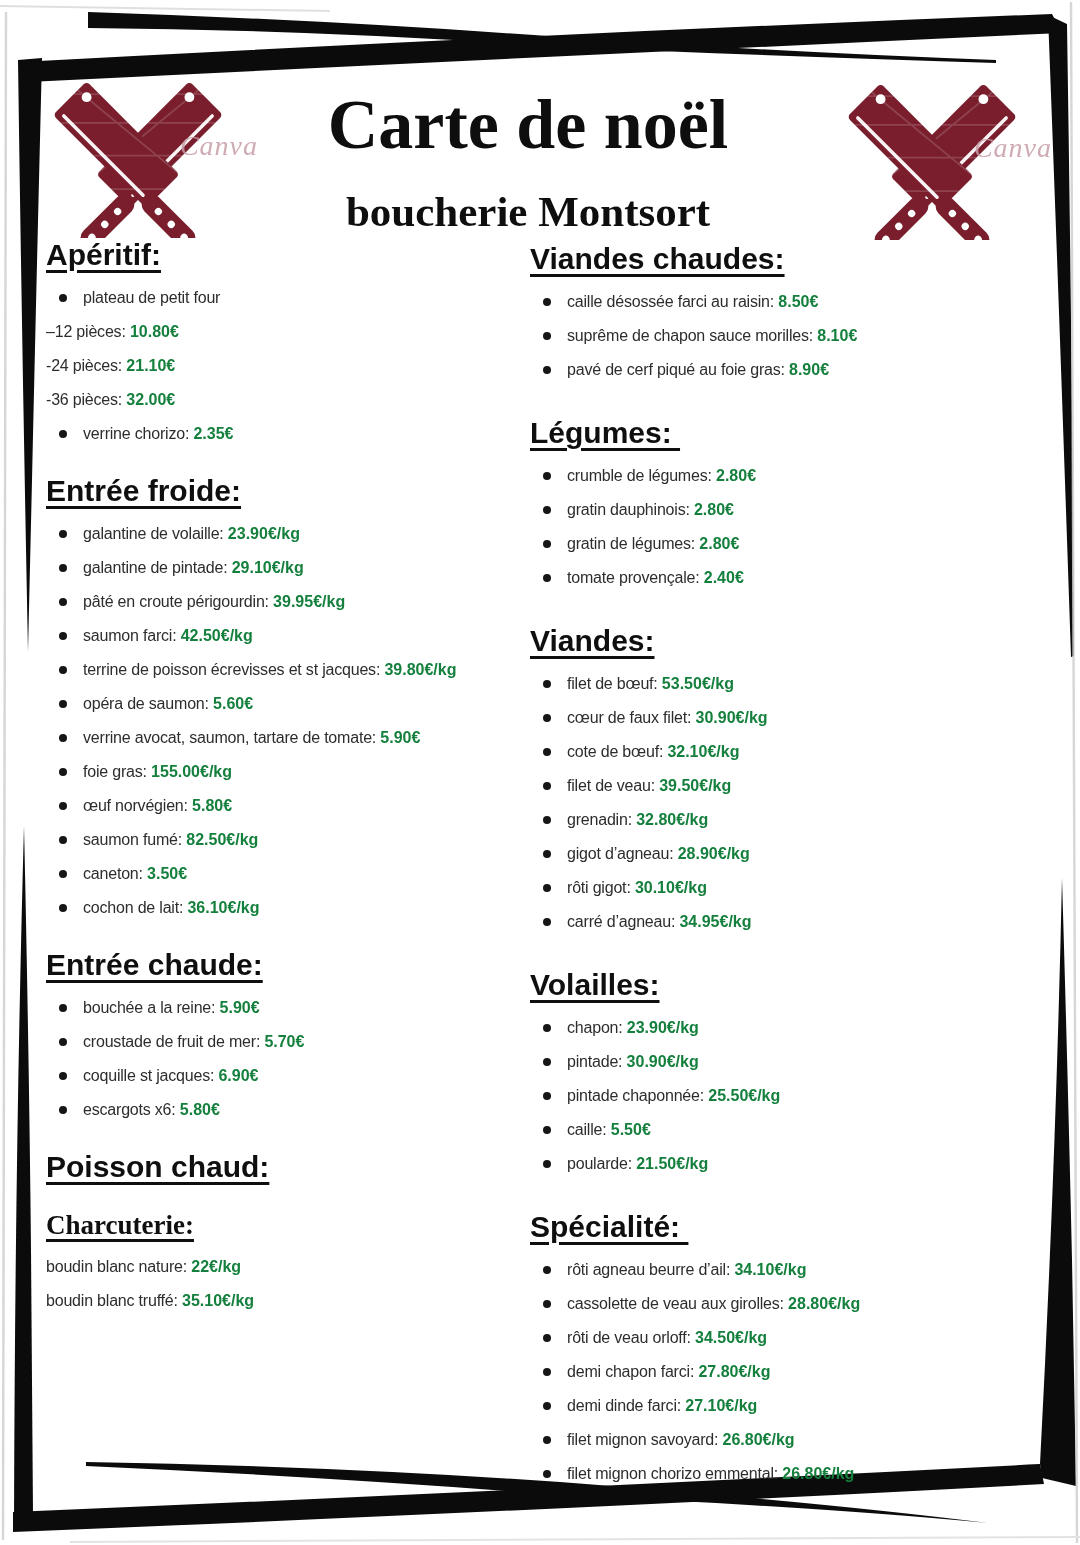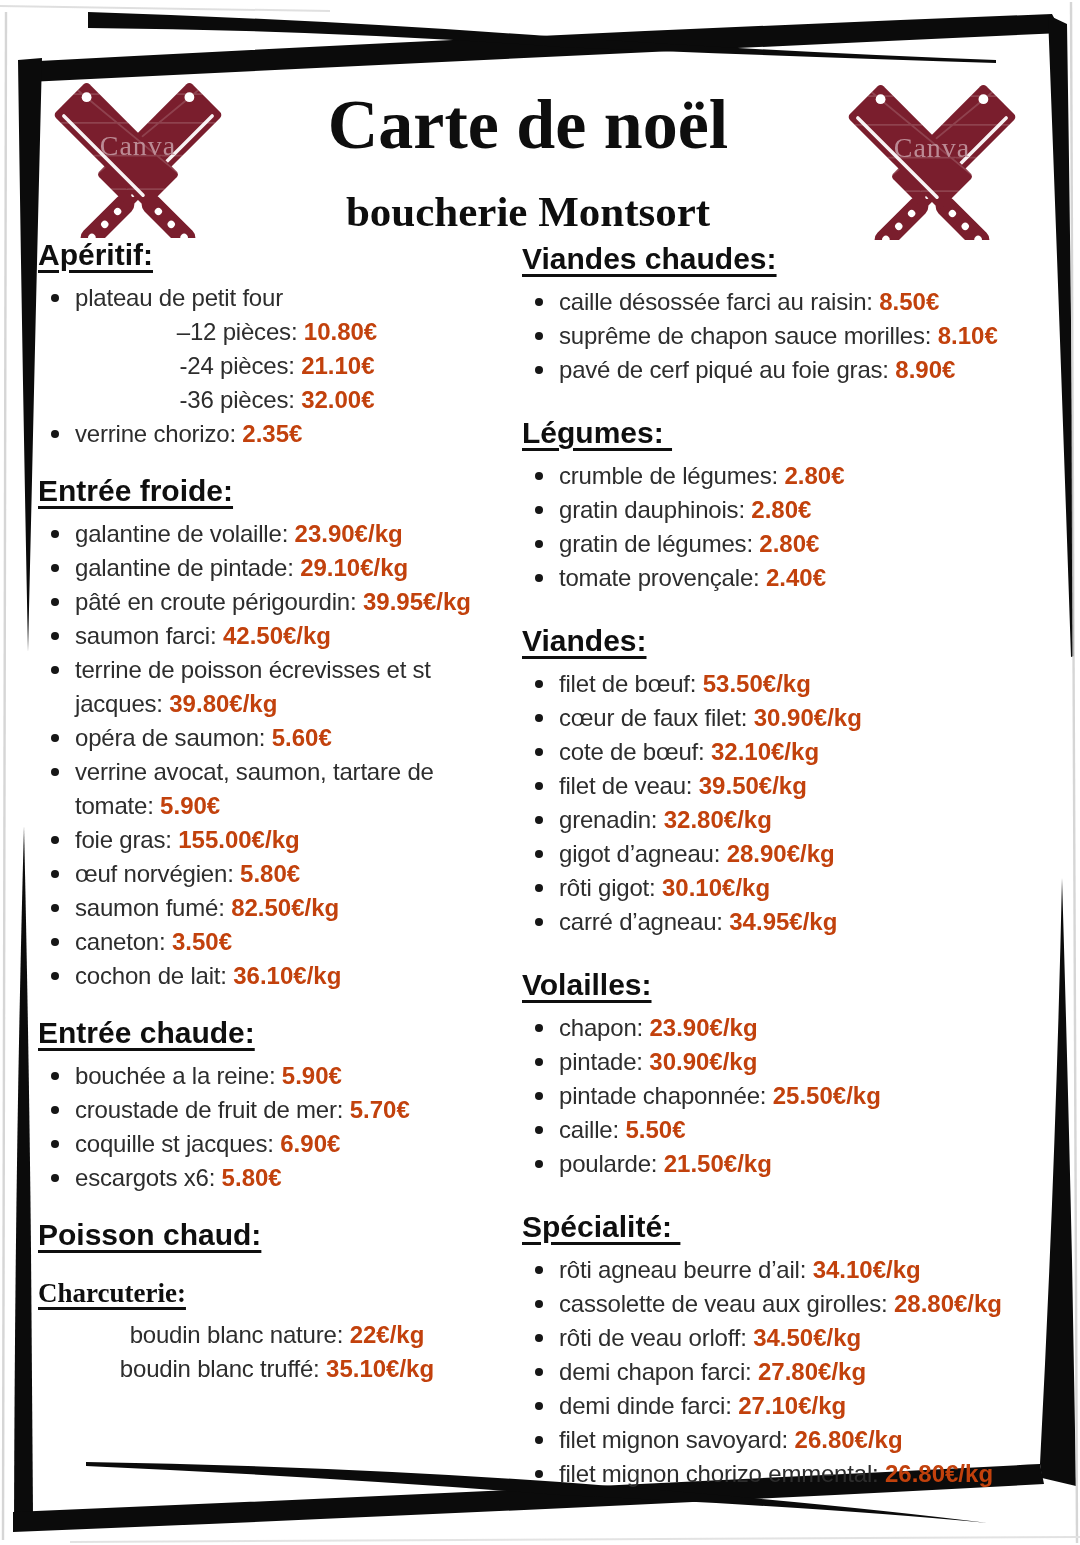--- a/index.html
+++ b/index.html
@@ -15,48 +15,48 @@
     position:absolute;left:252px;top:70px;width:552px;z-index:2;
     text-align:center;color:#0e0e0e;
     font-family:"Liberation Serif","DejaVu Serif",serif;font-weight:700;
   }
   .title-line1{font-size:70px;line-height:76px;margin:17px;}
   .title-line2{font-size:43px;line-height:64px;margin:2px 0 0 0;}
   .cleaver-box{position:absolute;width:240px;height:160px;z-index:1;}
   #cleavers-left{left:18px;top:78px;}
   #cleavers-right{left:812px;top:80px;}
   .watermark{
-    position:absolute;left:0;right:0;top:52px;text-align:center;
-    font-family:"Liberation Serif","DejaVu Serif",serif;
+    position:absolute;left:0;right:0;top:52px;text-align:right;
+    font-family:"Liberation Serif","DejaVu Serif",serif;font-style:italic;
     font-size:28px;color:#c79da6;opacity:.85;letter-spacing:1px;z-index:3;
   }
   
   .col{position:absolute;z-index:2;}
   #col-left{left:38px;top:236px;width:478px;}
   #col-right{left:522px;top:240px;width:524px;}
-  .section{margin:0 0 21px 0;}
+  .section{margin:0 0 21px 8px;}
   #col-right .section{margin-bottom:27px;}
   .heading{
     font-size:30px;line-height:38px;font-weight:700;color:#0f0f0f;margin:0 0 7px 0;
     text-decoration:underline;text-decoration-thickness:2.5px;text-underline-offset:5px;
     white-space:pre;
   }
   .section.small .heading{font-size:27px;line-height:36px;font-family:Liberation Serif, serif;}
   ul.items{list-style:none;margin:0;padding:0;}
   li.item{
     position:relative;padding-left:37px;
-    font-size:24px;line-height:34px;color:#2d2d2d;letter-spacing:-0.2px;
+    font-size:16px;line-height:34px;color:#2d2d2d;letter-spacing:-0.2px;
   }
   li.item::before{
     content:"";position:absolute;left:13px;top:13px;width:8px;height:8px;
     border-radius:50%;background:#161616;
   }
-  li.item.no-bullet{padding-left:0;text-align:center;}
+  li.item.no-bullet{padding-left:0;}
   li.item.no-bullet::before{display:none;}
-  li.item b{color:#c2410c;font-weight:700;letter-spacing:0;}
+  li.item b{color:#15803d;font-weight:700;letter-spacing:0;}
 </style>
 </head>
 <body>
 
 <svg id="frame-svg" viewBox="0 0 1080 1545" preserveAspectRatio="none" aria-hidden="true">
   <g fill="#0b0b0b" stroke="none">
 
     <path d="M20,62 Q540,34 1052,14 L1062,33 Q560,56 28,82 Z"></path>
 
     <path d="M88,12 Q330,20 560,37 Q800,53 996,60 L996,63 Q800,57 560,47 Q330,30 88,28 Z"></path>

